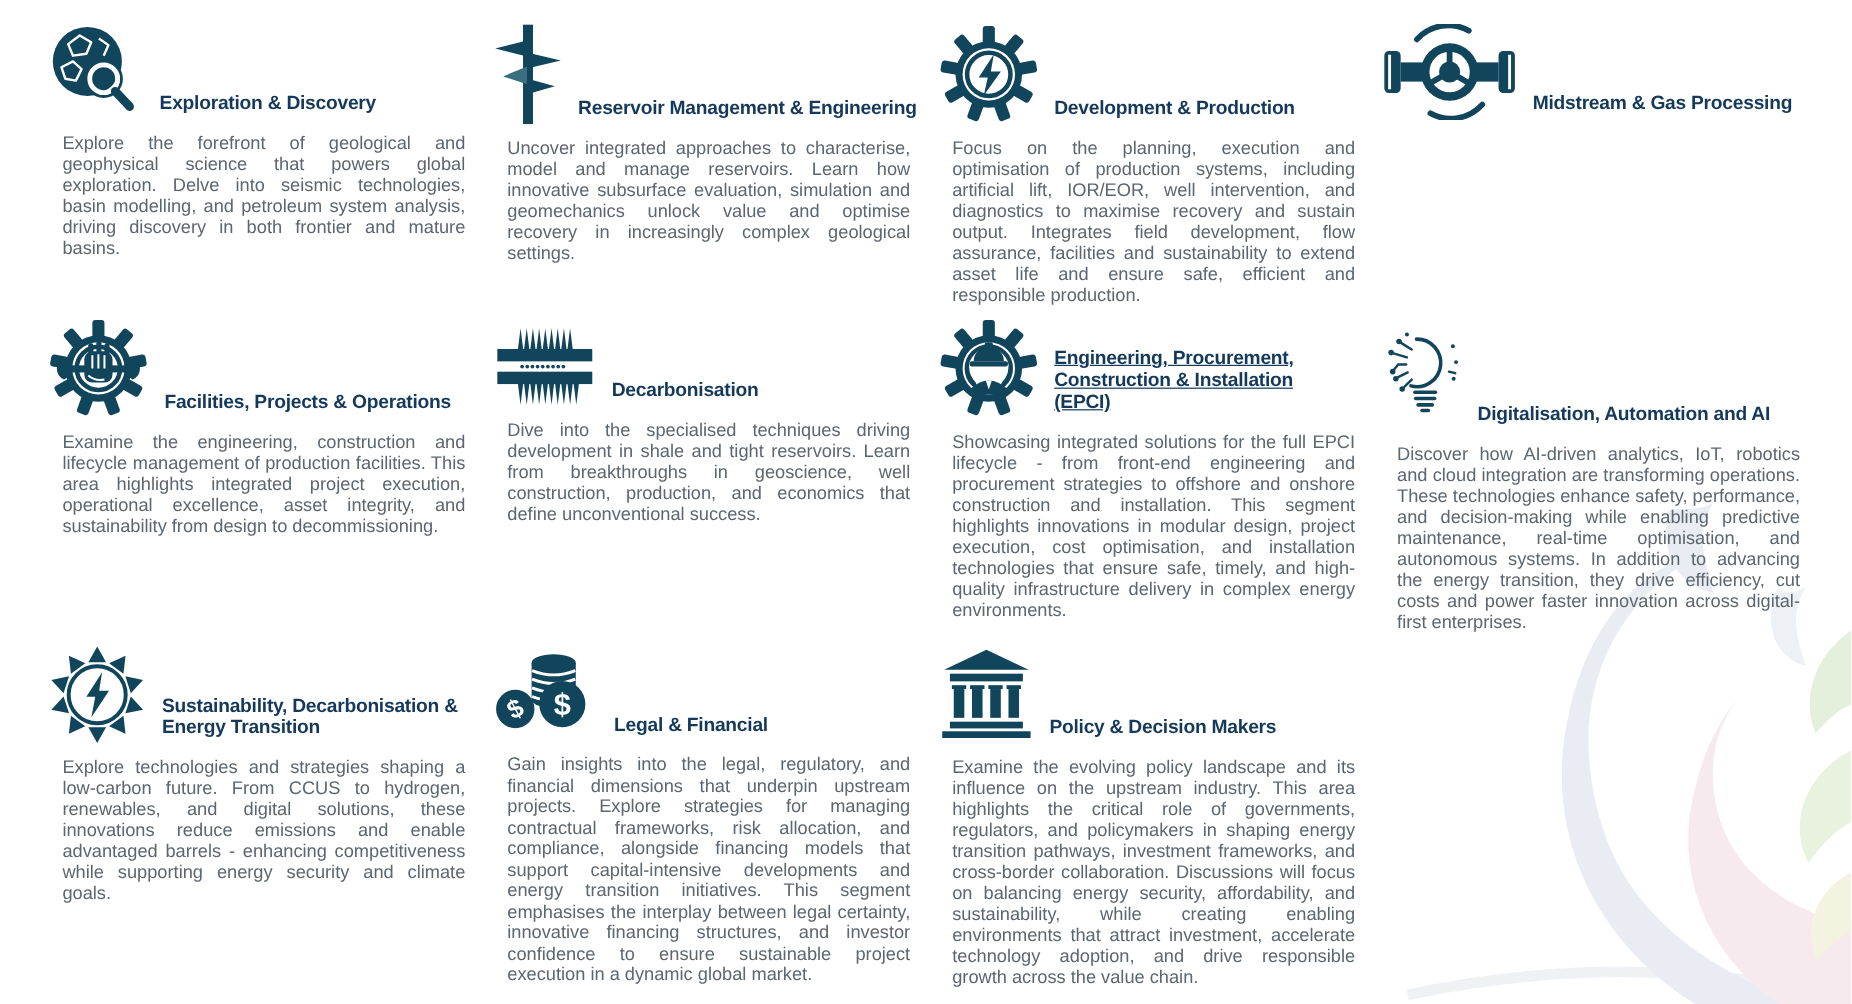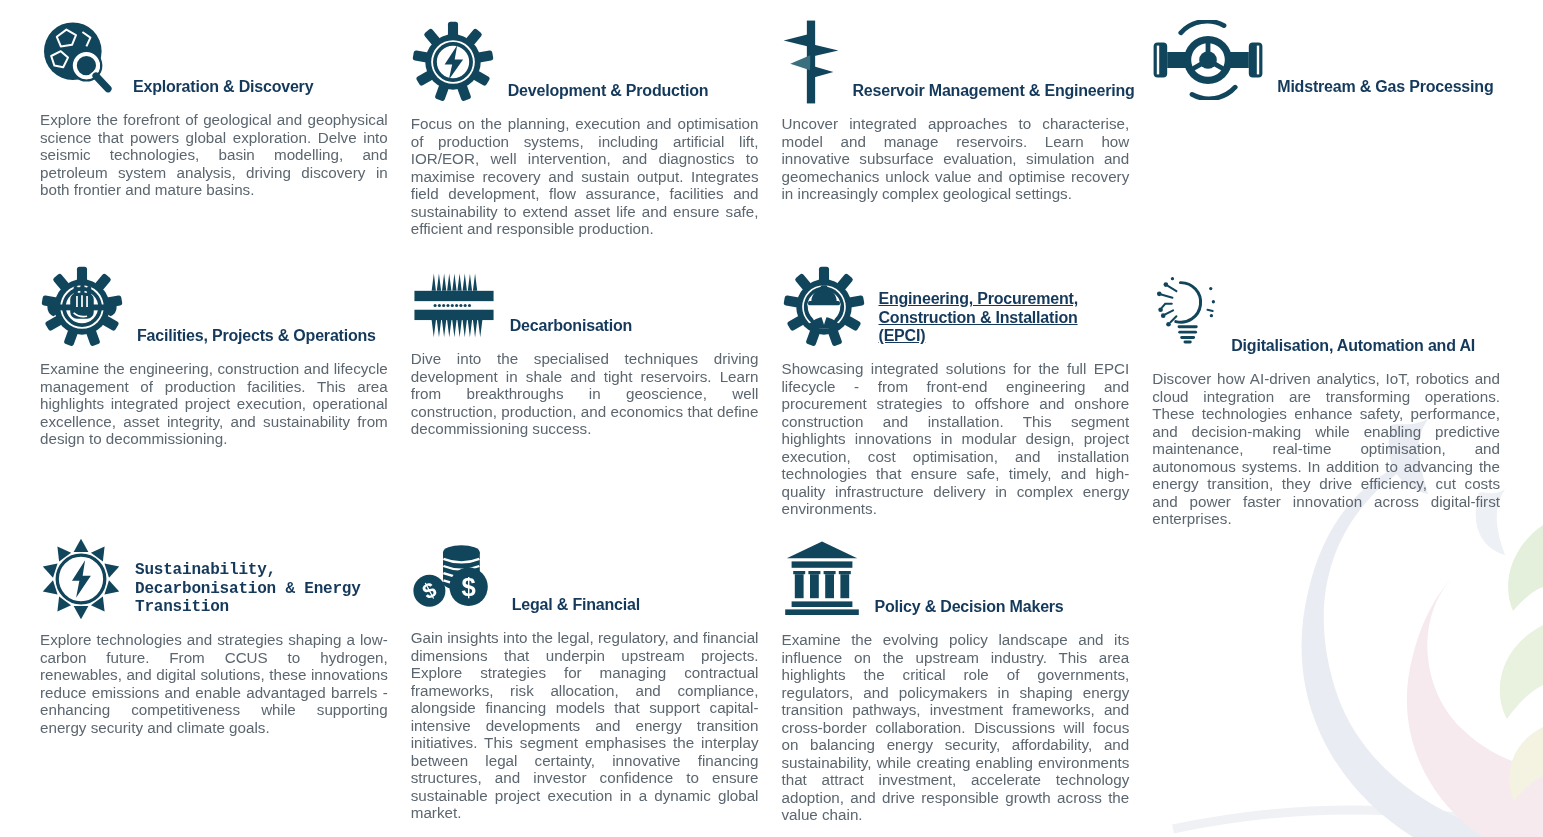--- a/index.html
+++ b/index.html
@@ -31,23 +31,23 @@
   .topic-title{
     font-weight:bold;
     font-size:16px;
     line-height:1.16;
     color:var(--heading,#14395B);
     letter-spacing:-0.2px;
     margin:0 0 3px 0;
   }
   .nw{white-space:nowrap;}
   .w240{max-width:242px;text-decoration:underline;}
-  .w290{max-width:292px;font-family:Liberation Mono, monospace;}
+  .w290{max-width:292px;}
   .topic-desc{
-    margin:11px 0 0 0;
+    margin:11px 0 0 12px;
     font-size:15.2px;
     line-height:17.5px;
     color:var(--body,#5C666F);
     text-align:justify;
   }
   .dollar{font-family:"Liberation Sans",sans-serif;font-weight:bold;fill:#fff;}
 </style>
 </head>
 <body>
 
@@ -82,20 +82,36 @@
           </svg>
         </span>
         <h3 class="topic-title nw">Exploration &amp; Discovery</h3>
       </div>
       <p class="topic-desc">Explore the forefront of geological and geophysical science that powers global exploration. Delve into seismic technologies, basin modelling, and petroleum system analysis, driving discovery in both frontier and mature basins.</p>
     </div>
 
     <div class="card">
       <div class="card-head">
         <span class="icon-box">
+          <svg width="58" height="84" viewBox="0 0 70 100">
+            <rect x="30" y="0" width="10" height="100" fill="currentColor"></rect>
+            <polygon points="34,16 2,24 34,32" fill="currentColor"></polygon>
+            <polygon points="34,28 68,36 34,44" fill="currentColor"></polygon>
+            <polygon points="34,42 10,52 34,60" fill="#3A6F80"></polygon>
+            <polygon points="34,54 62,62 34,70" fill="currentColor"></polygon>
+          </svg>
+        </span>
+        <h3 class="topic-title nw">Reservoir Management &amp; Engineering</h3>
+      </div>
+      <p class="topic-desc">Uncover integrated approaches to characterise, model and manage reservoirs. Learn how innovative subsurface evaluation, simulation and geomechanics unlock value and optimise recovery in increasingly complex geological settings.</p>
+    </div>
+
+    <div class="card">
+      <div class="card-head">
+        <span class="icon-box">
           <svg width="84" height="84" viewBox="0 0 100 100">
             <g fill="currentColor">
               <rect x="44" y="2" width="12" height="18" rx="3"></rect>
               <rect x="44" y="2" width="12" height="18" rx="3" transform="rotate(40 50 50)"></rect>
               <rect x="44" y="2" width="12" height="18" rx="3" transform="rotate(80 50 50)"></rect>
               <rect x="44" y="2" width="12" height="18" rx="3" transform="rotate(120 50 50)"></rect>
               <rect x="44" y="2" width="12" height="18" rx="3" transform="rotate(160 50 50)"></rect>
               <rect x="44" y="2" width="12" height="18" rx="3" transform="rotate(200 50 50)"></rect>
               <rect x="44" y="2" width="12" height="18" rx="3" transform="rotate(240 50 50)"></rect>
               <rect x="44" y="2" width="12" height="18" rx="3" transform="rotate(280 50 50)"></rect>
@@ -103,36 +119,20 @@
               <circle cx="50" cy="50" r="33"></circle>
             </g>
             <circle cx="50" cy="50" r="26" fill="#fff"></circle>
             <circle cx="50" cy="50" r="21.5" fill="none" stroke="currentColor" stroke-width="4.5"></circle>
             <polygon points="55,30 40,53 49,53 45,71 62,47 52,47" fill="currentColor"></polygon>
           </svg>
         </span>
         <h3 class="topic-title nw">Development &amp; Production</h3>
       </div>
       <p class="topic-desc">Focus on the planning, execution and optimisation of production systems, including artificial lift, IOR/EOR, well intervention, and diagnostics to maximise recovery and sustain output. Integrates field development, flow assurance, facilities and sustainability to extend asset life and ensure safe, efficient and responsible production.</p>
-    </div>
-
-    <div class="card">
-      <div class="card-head">
-        <span class="icon-box">
-          <svg width="58" height="84" viewBox="0 0 70 100">
-            <rect x="30" y="0" width="10" height="100" fill="currentColor"></rect>
-            <polygon points="34,16 2,24 34,32" fill="currentColor"></polygon>
-            <polygon points="34,28 68,36 34,44" fill="currentColor"></polygon>
-            <polygon points="34,42 10,52 34,60" fill="#3A6F80"></polygon>
-            <polygon points="34,54 62,62 34,70" fill="currentColor"></polygon>
-          </svg>
-        </span>
-        <h3 class="topic-title nw">Reservoir Management &amp; Engineering</h3>
-      </div>
-      <p class="topic-desc">Uncover integrated approaches to characterise, model and manage reservoirs. Learn how innovative subsurface evaluation, simulation and geomechanics unlock value and optimise recovery in increasingly complex geological settings.</p>
     </div>
 
     <div class="card">
       <div class="card-head">
         <span class="icon-box">
           <svg width="112" height="80" viewBox="0 0 140 100">
             <rect x="2" y="28" width="17" height="44" rx="5" fill="currentColor"></rect>
             <rect x="6" y="32" width="3" height="36" fill="#fff"></rect>
             <rect x="19" y="40" width="26" height="20" fill="currentColor"></rect>
             <rect x="95" y="40" width="26" height="20" fill="currentColor"></rect>
@@ -223,21 +223,21 @@
                 <polygon points="54,64 56.5,84 59,64"></polygon>
               <polygon points="60,64 62.5,84 65,64"></polygon>
                 <polygon points="66,64 68.5,84 71,64"></polygon>
               <polygon points="72,64 74.5,84 77,64"></polygon>
                 <polygon points="78,64 80.5,84 83,64"></polygon>
             </g>
           </svg>
         </span>
         <h3 class="topic-title nw">Decarbonisation</h3>
       </div>
-      <p class="topic-desc">Dive into the specialised techniques driving development in shale and tight reservoirs. Learn from breakthroughs in geoscience, well construction, production, and economics that define decommissioning success.</p>
+      <p class="topic-desc">Dive into the specialised techniques driving development in shale and tight reservoirs. Learn from breakthroughs in geoscience, well construction, production, and economics that define unconventional success.</p>
     </div>
 
     <div class="card">
       <div class="card-head">
         <span class="icon-box">
           <svg width="84" height="84" viewBox="0 0 100 100">
             <g fill="currentColor">
               <rect x="44" y="2" width="12" height="18" rx="3"></rect>
               <rect x="44" y="2" width="12" height="18" rx="3" transform="rotate(40 50 50)"></rect>
               <rect x="44" y="2" width="12" height="18" rx="3" transform="rotate(80 50 50)"></rect>

